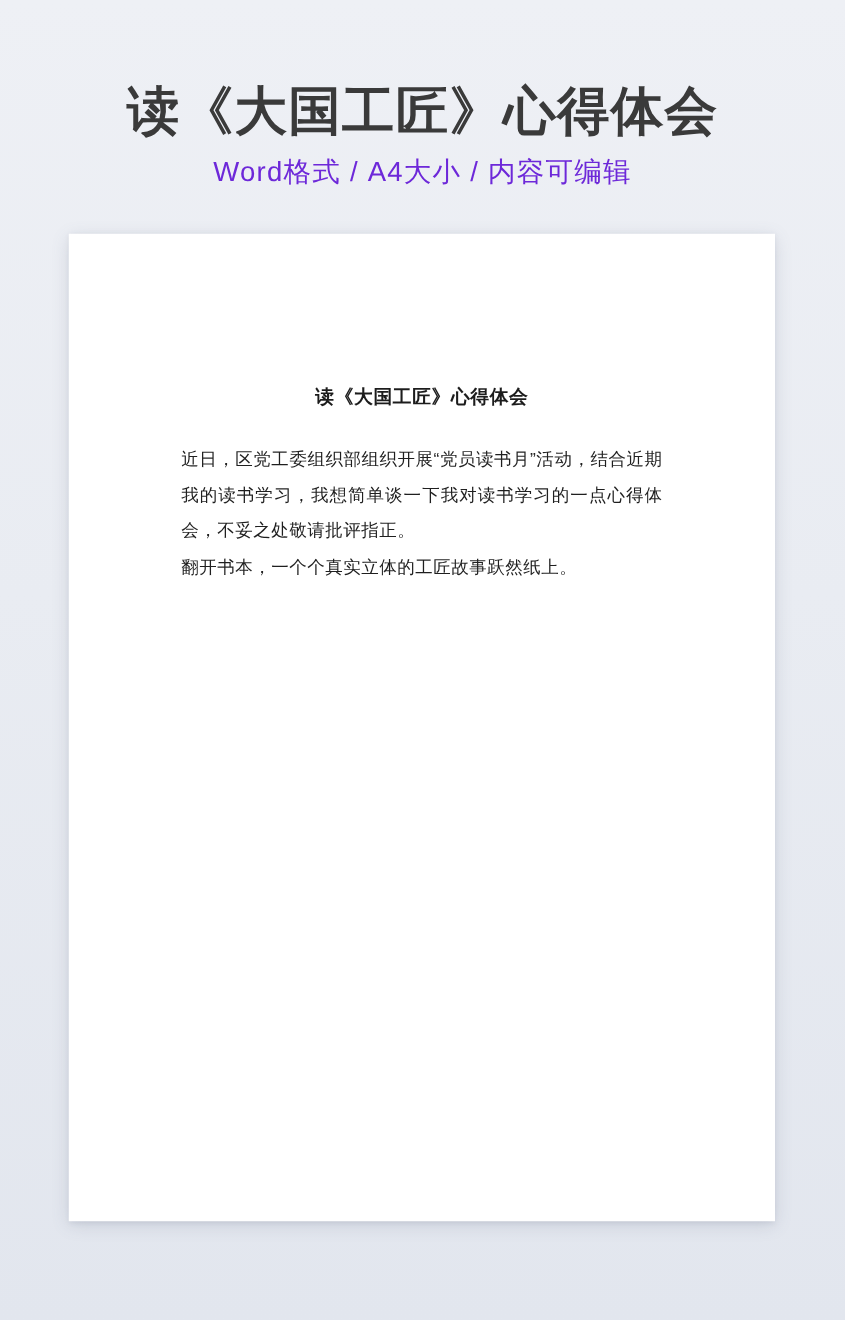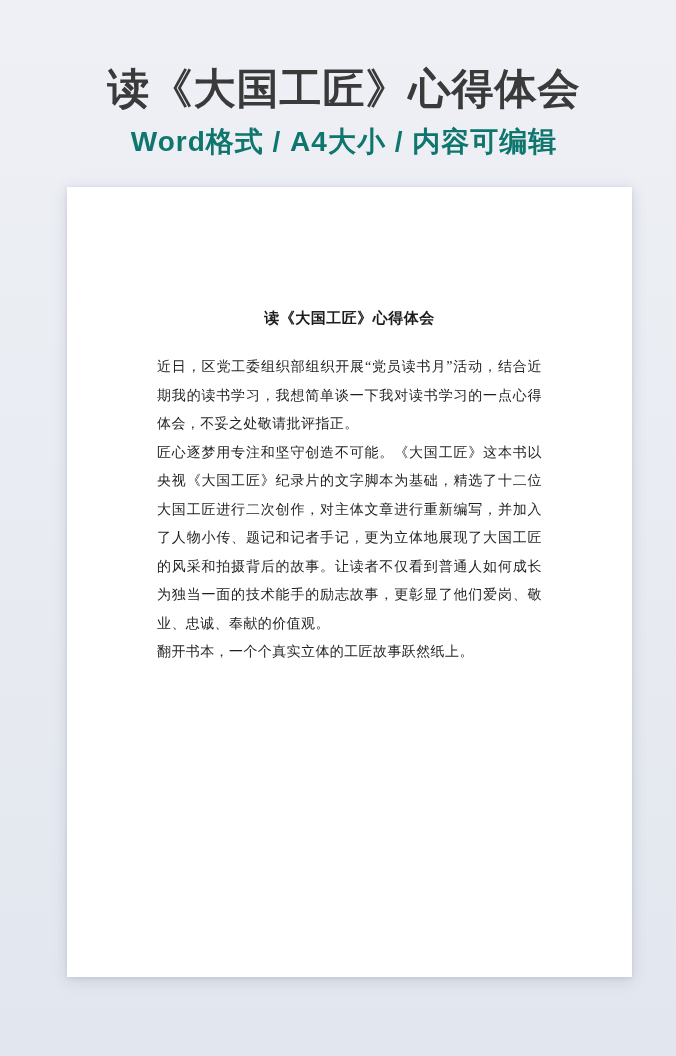--- a/index.html
+++ b/index.html
@@ -1,15 +1,15 @@
 <!DOCTYPE html>
 <html><head>
 <meta charset="utf-8">
 <style>
-  * { box-sizing: border-box; margin-left: 12px; }
+  * { box-sizing: border-box; }
   html, body { margin: 0; padding: 0; }
   body {
     width: 676px;
     height: 1056px;
     position: relative;
     overflow: hidden;
     background: linear-gradient(180deg, #eef0f5 0%, #e9ecf2 45%, #e2e6ee 100%);
     font-family: "Liberation Sans", sans-serif;
   }
   .hdr {
@@ -19,24 +19,24 @@
   .hdr-title {
     margin: 0;
     font-size: 42px;
     line-height: 1.18;
     font-weight: 800;
     color: #3a3a3a;
     letter-spacing: 1px;
   }
   .hdr-sub {
     margin: 9px 0 0 0;
-    font-size: 28px;
-    color: #0f766e;
+    font-size: 22px;
+    color: #6d28d9;
     letter-spacing: 1px;
-    font-weight: 700;
+    font-weight: 400;
   }
   .page {
     position: absolute;
     left: 55px;
     top: 187px;
     width: 565px;
     height: 790px;
     background: #ffffff;
     box-shadow: 0 3px 14px rgba(90, 100, 125, 0.20), 0 1px 4px rgba(90, 100, 125, 0.12);
     padding: 120px 90px 0 90px;
@@ -47,35 +47,34 @@
     text-align: center;
     font-family: "Liberation Serif", serif;
     font-size: 15px;
     line-height: 22px;
     font-weight: 700;
     color: #1c1c1c;
     letter-spacing: 0.5px;
   }
   .doc-p {
     margin: 0;
-    font-family: Liberation Serif, serif;
+    font-family: Liberation Sans, sans-serif;
     font-size: 14px;
     line-height: 28.5px;
     color: #1f1f1f;
     text-align: justify;
     letter-spacing: 0.4px;
     word-break: break-all;
   }
 </style>
 </head>
 <body>
 
 <div class="hdr">
   <h1 class="hdr-title">读《大国工匠》心得体会</h1>
   <p class="hdr-sub">Word格式 / A4大小 / 内容可编辑</p>
 </div>
 
 <div class="page">
   <h2 class="doc-title">读《大国工匠》心得体会</h2>
   <p class="doc-p">近日，区党工委组织部组织开展“党员读书月”活动，结合近期我的读书学习，我想简单谈一下我对读书学习的一点心得体会，不妥之处敬请批评指正。</p>
-  <p class="doc-p">匠心逐梦用专注和坚守创造不可能。《大国工匠》这本书以央视《大国工匠》纪录片的文字脚本为基础，精选了十二位大国工匠进行二次创作，对主体文章进行重新编写，并加入了人物小传、题记和记者手记，更为立体地展现了大国工匠的风采和拍摄背后的故事。让读者不仅看到普通人如何成长为独当一面的技术能手的励志故事，更彰显了他们爱岗、敬业、忠诚、奉献的价值观。</p>
   <p class="doc-p">翻开书本，一个个真实立体的工匠故事跃然纸上。</p>
 </div>
 
 </body></html>

